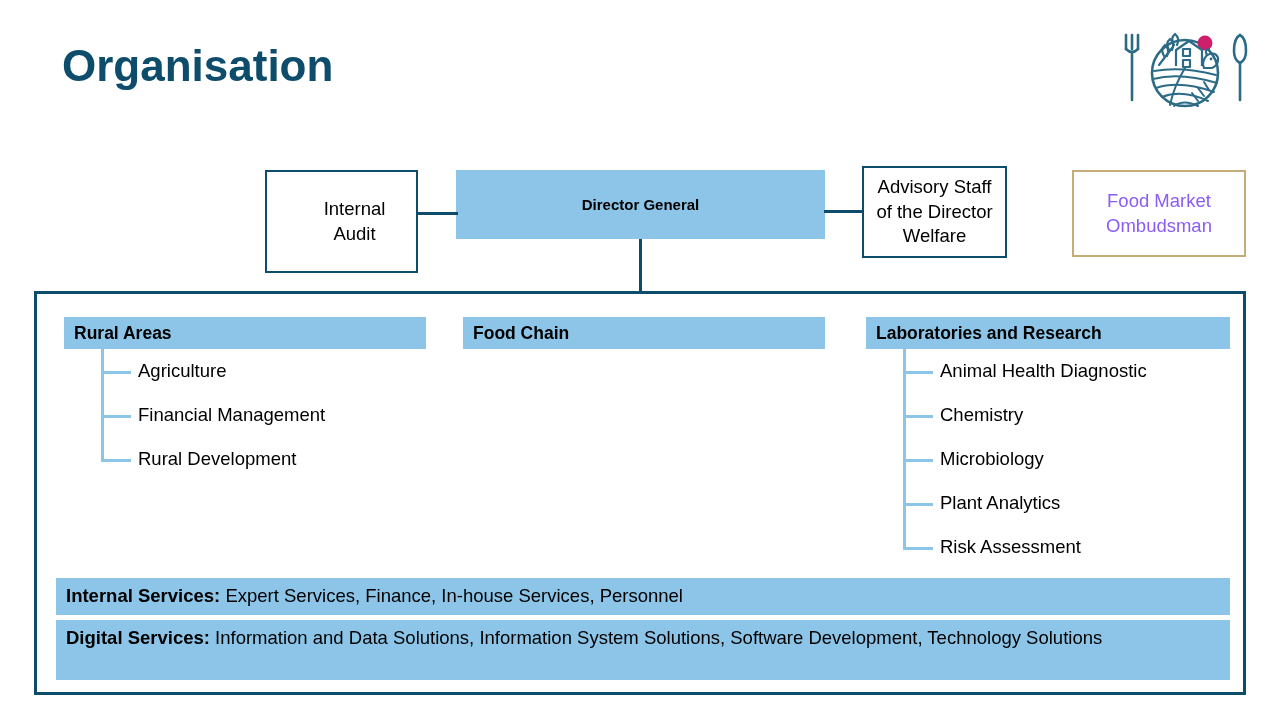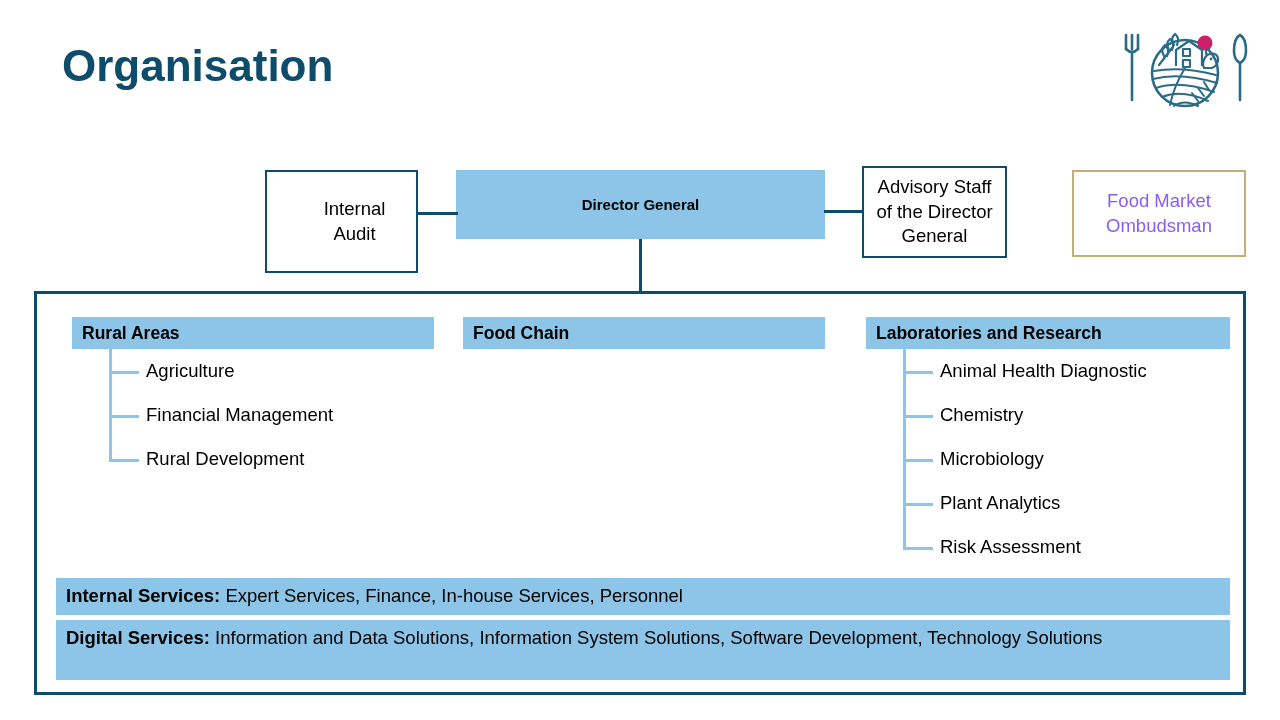--- a/index.html
+++ b/index.html
@@ -90,21 +90,21 @@
   }
 
   
   .dept-columns {
     position: absolute;
     left: 19px; top: 23px;
     width: 1174px; height: 262px;
   }
 
   .dept-col { position: absolute; top: 0; }
-  .dept-col.col-0 { left: 16px;   width: 362px; }
+  .dept-col.col-0 { left: 8px;   width: 362px; }
   .dept-col.col-1 { left: 407px; width: 362px; }
   .dept-col.col-2 { left: 810px; width: 364px; }
 
   .dept-header {
     height: 32px;
     background: #8CC5E8;
     display: flex; align-items: center;
     padding-left: 10px;
     font-size: 17.5px; font-weight: bold; color: #000000;
   }
@@ -229,21 +229,21 @@
 </div>
 
 <div class="top-row" id="director-general-box">
   <span>Director General</span>
 </div>
 
 <div class="top-row" id="advisory-staff-box">
   <div>
     <span>Advisory Staff</span><br>
     <span>of the Director</span><br>
-    <span>General</span>
+    <span>Welfare</span>
   </div>
 </div>
 
 <div class="top-row" id="ombudsman-box">
   <div>
     <span>Food Market</span><br>
     <span>Ombudsman</span>
   </div>
 </div>
 

